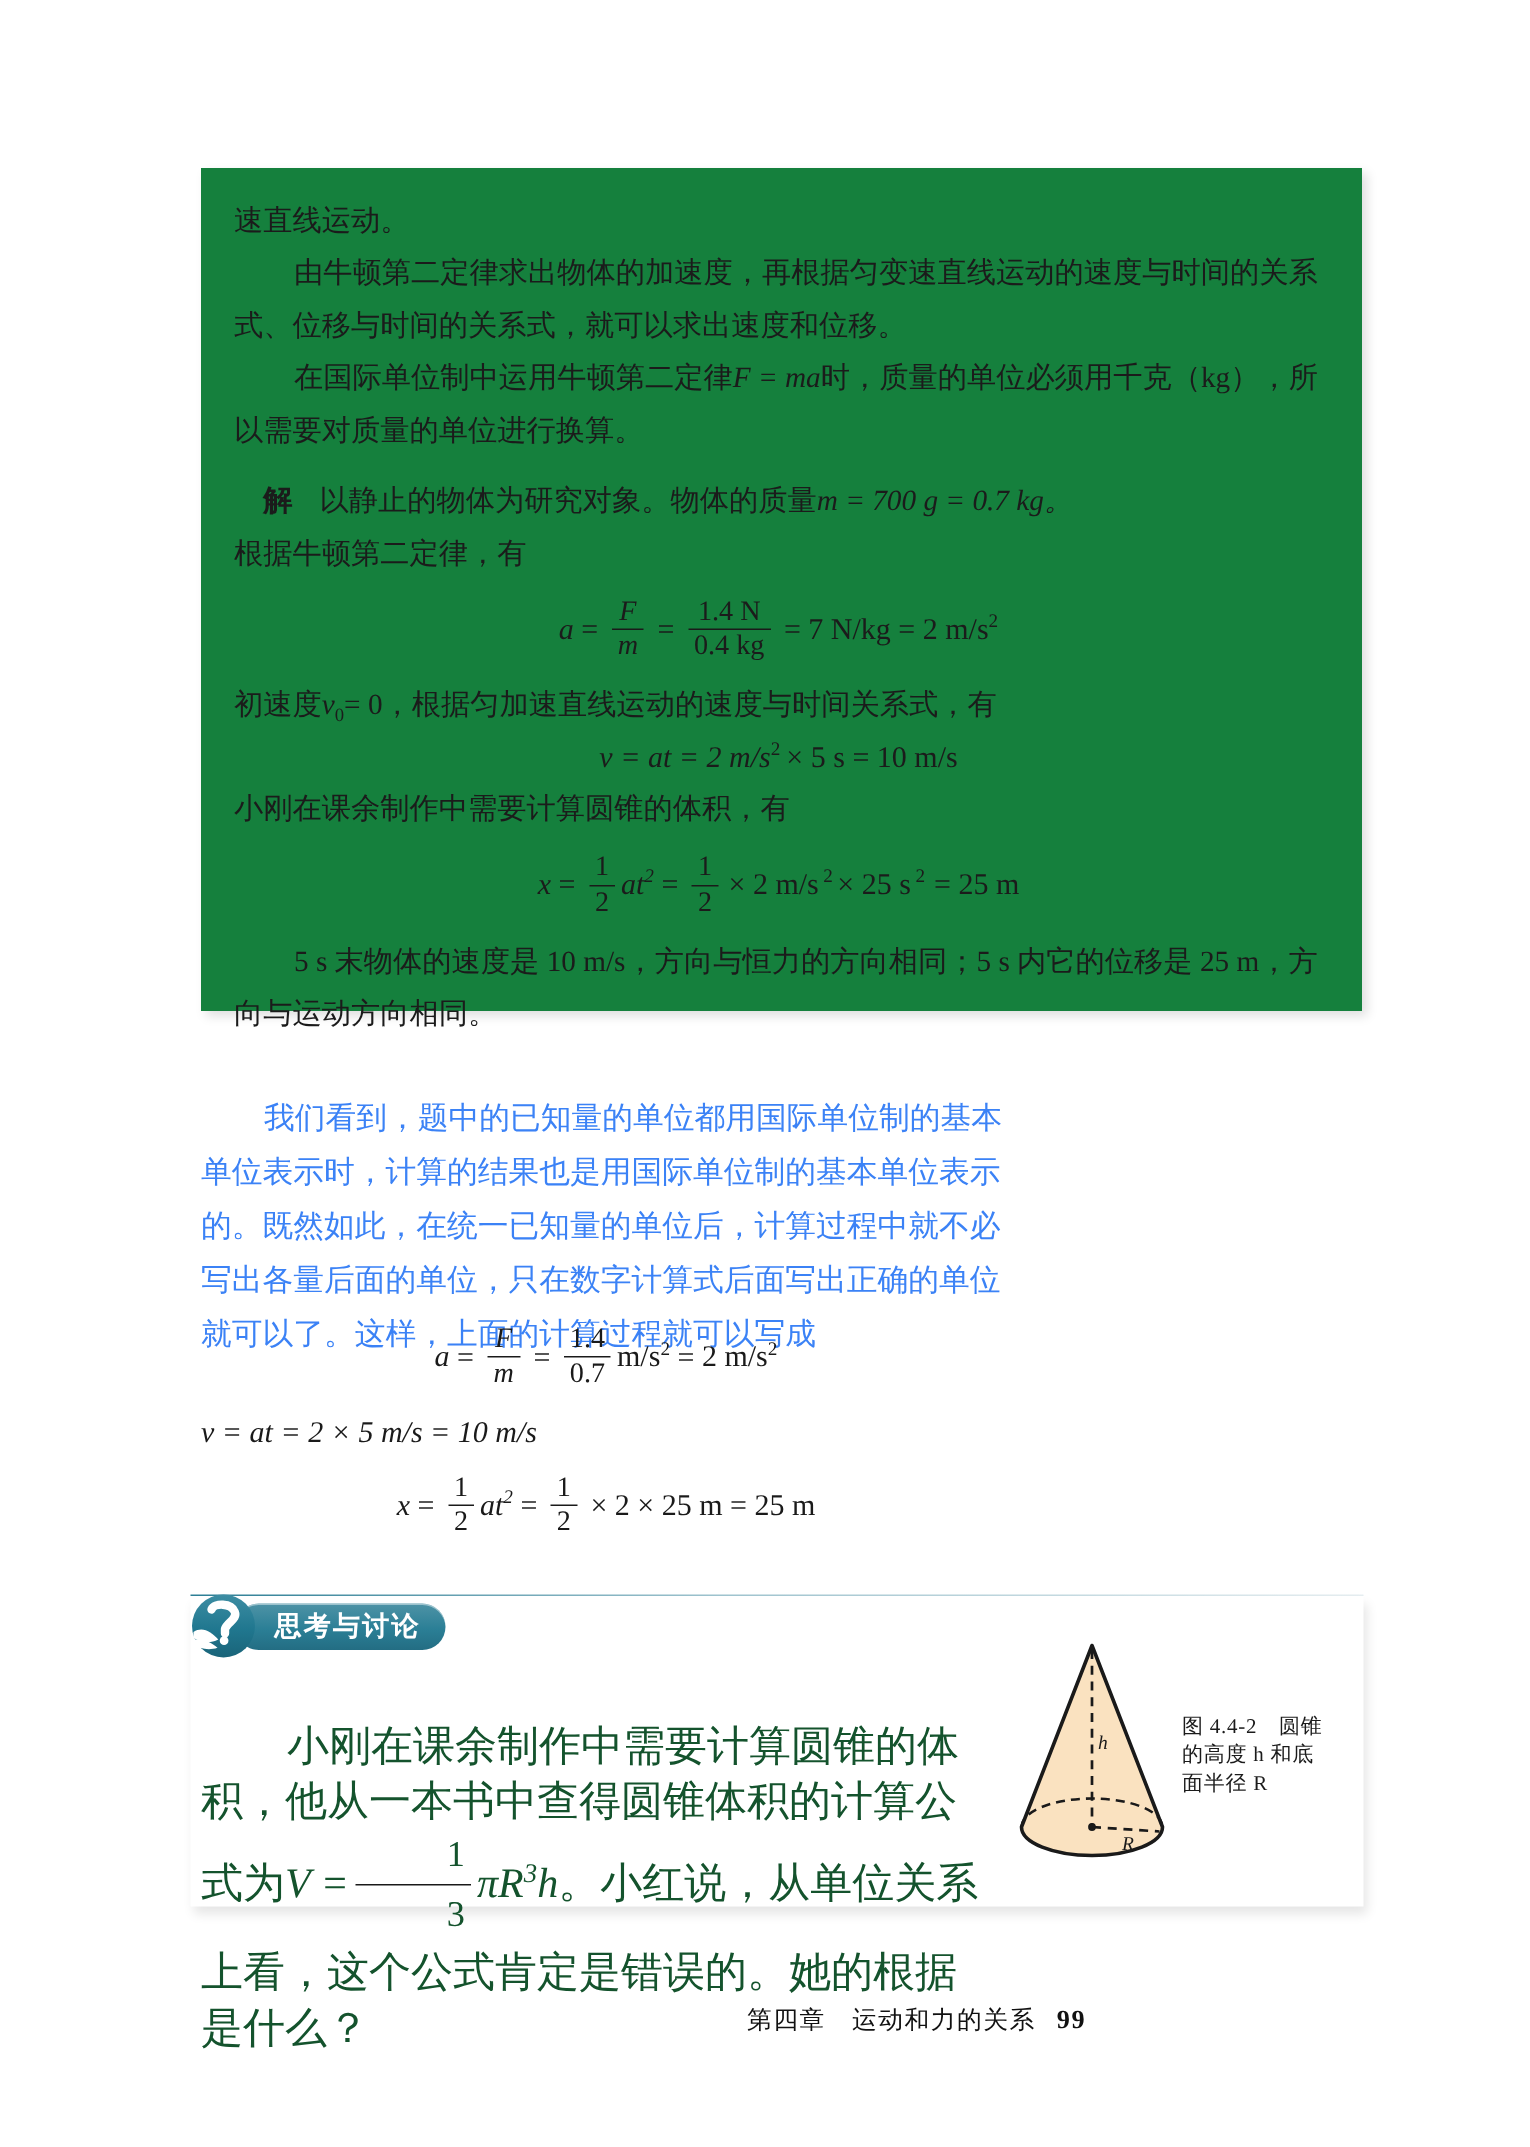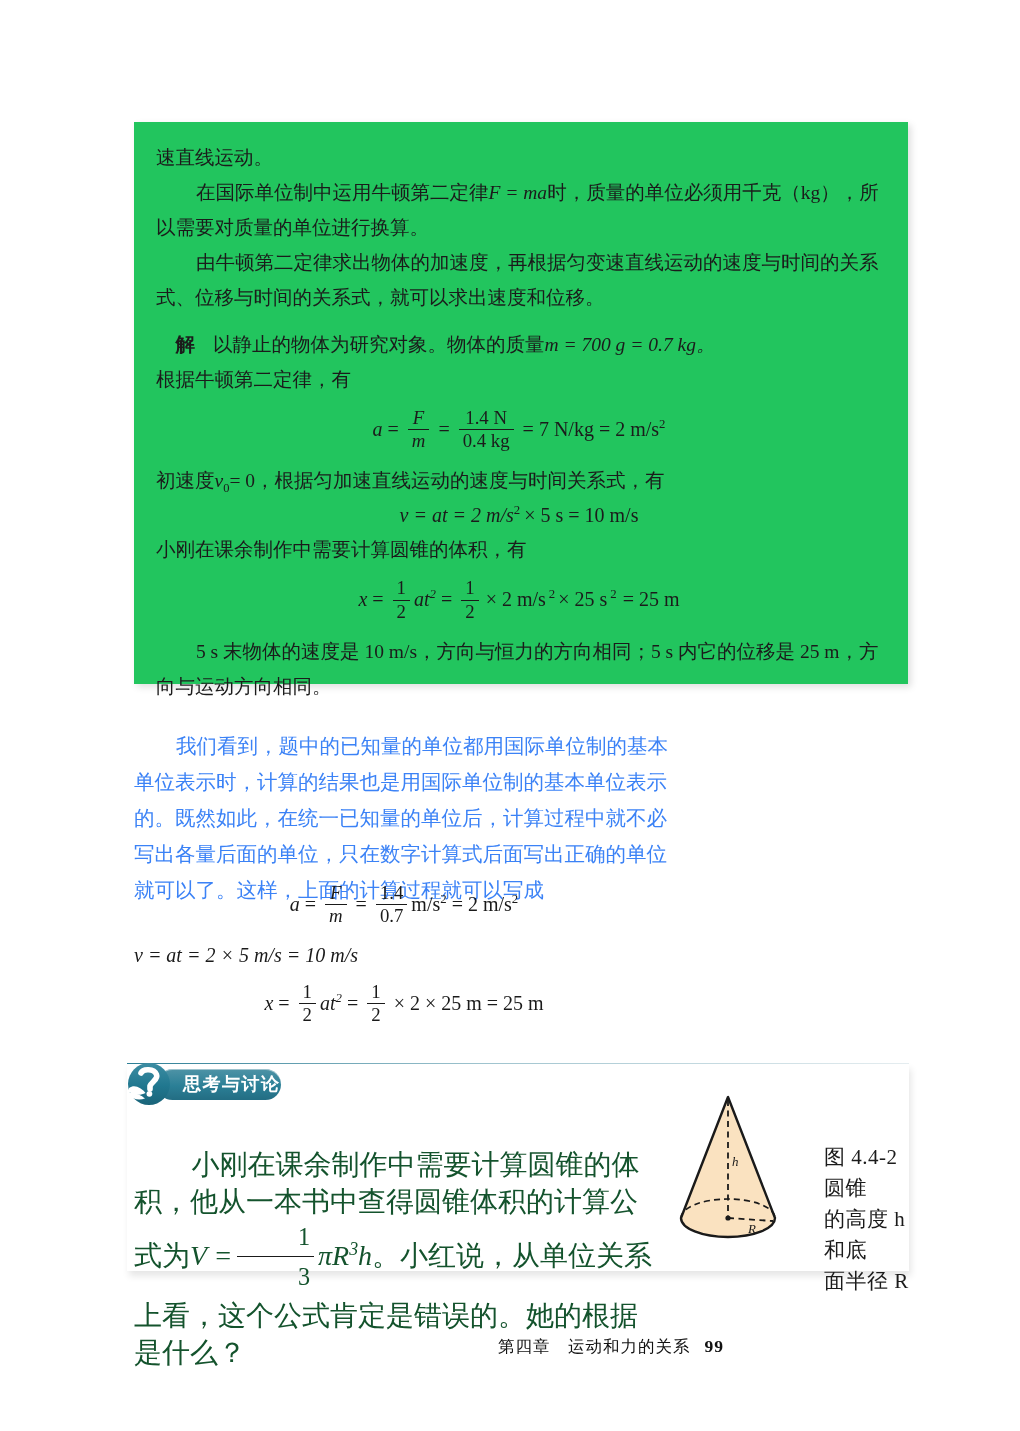--- a/index.html
+++ b/index.html
@@ -16,23 +16,22 @@
 
   .page { position: absolute; inset: 0; }
 
   
   .example-box {
     position: absolute;
     left: 134px;
     top: 112px;
     width: 774px;
     height: 562px;
-    background: #22c55e;
+    background: #15803d;
     box-shadow: 3px 3px 7px rgba(0,0,0,0.13);
-    margin-top: 10px;
   }
   .example-inner {
     padding: 18px 26px 10px 22px;
     font-size: 19.5px;
     line-height: 35px;
     color: #1b1b1b;
   }
   .p-cont { text-indent: 0; margin: 0; }
   .p-ind  { text-indent: 2.05em; margin: 0; }
   .mi { font-style: italic; font-family: "Liberation Serif", serif; }
@@ -126,21 +125,21 @@
     height: 31px;
     border-radius: 15.5px;
     background: linear-gradient(to bottom, #4e93a6 0%, #2b7f96 55%, #236d83 100%);
     color: #ffffff;
     font-family: "Liberation Sans", sans-serif;
     font-size: 18px;
     font-weight: bold;
     letter-spacing: 1.5px;
     display: flex;
     align-items: center;
-    padding: 0 0 0 26px;
+    padding: 0 16px 0 26px;
     box-shadow: inset 0 1px 0 rgba(255,255,255,0.45);
     position: relative;
     z-index: 2;
   }
 
   .disc-text {
     position: absolute;
     left: 134px;
     top: 1118px;
     width: 528px;
@@ -153,25 +152,25 @@
   
   .cone-fig {
     position: absolute;
     left: 668px;
     top: 1092px;
     width: 120px;
     height: 152px;
   }
   .fig-caption {
     position: absolute;
-    left: 824px;
+    left: 788px;
     top: 1142px;
     width: 96px;
-    font-size: 21px;
-    line-height: 31px;
+    font-size: 14px;
+    line-height: 19px;
     color: #1b1b1b;
     letter-spacing: 0.5px;
   }
 
   
   .footer {
     position: absolute;
     left: 0;
     top: 1336px;
     width: 828px;
@@ -186,23 +185,23 @@
 </head>
 <body>
 
 <div class="page">
 
   <div class="example-box">
     <div class="example-inner">
 
       <p class="p-cont">速直线运动。</p>
 
+      <p class="p-ind">由牛顿第二定律求出物体的加速度，再根据匀变速直线运动的速度与时间的关系式、位移与时间的关系式，就可以求出速度和位移。</p>
+
       <p class="p-ind"><span>在国际单位制中运用牛顿第二定律</span><span class="mi">F = ma</span><span>时，质量的单位必须用千克（kg），所以需要对质量的单位进行换算。</span></p>
-
-      <p class="p-ind">由牛顿第二定律求出物体的加速度，再根据匀变速直线运动的速度与时间的关系式、位移与时间的关系式，就可以求出速度和位移。</p>
 
       <div style="height:12px"></div>
 
       <p class="p-ind" style="text-indent:1.0em"><span class="bold-zh">解</span><span style="display:inline-block;width:18px"></span><span>以静止的物体为研究对象。物体的质量</span><span class="mi">m = 700 g = 0.7 kg。</span></p>
 
       <p class="p-cont">根据牛顿第二定律，有</p>
 
       <div class="eq">
         <span class="mi">a</span><span class="op">=</span><span class="frac"><span class="num mi">F</span><span class="den mi">m</span></span><span class="op">=</span><span class="frac"><span class="num mn">1.4 N</span><span class="den mn">0.4 kg</span></span><span class="op">=</span><span class="mn">7 N/kg</span><span class="op">=</span><span class="mn">2 m/s</span><sup class="sup">2</sup>
       </div>

